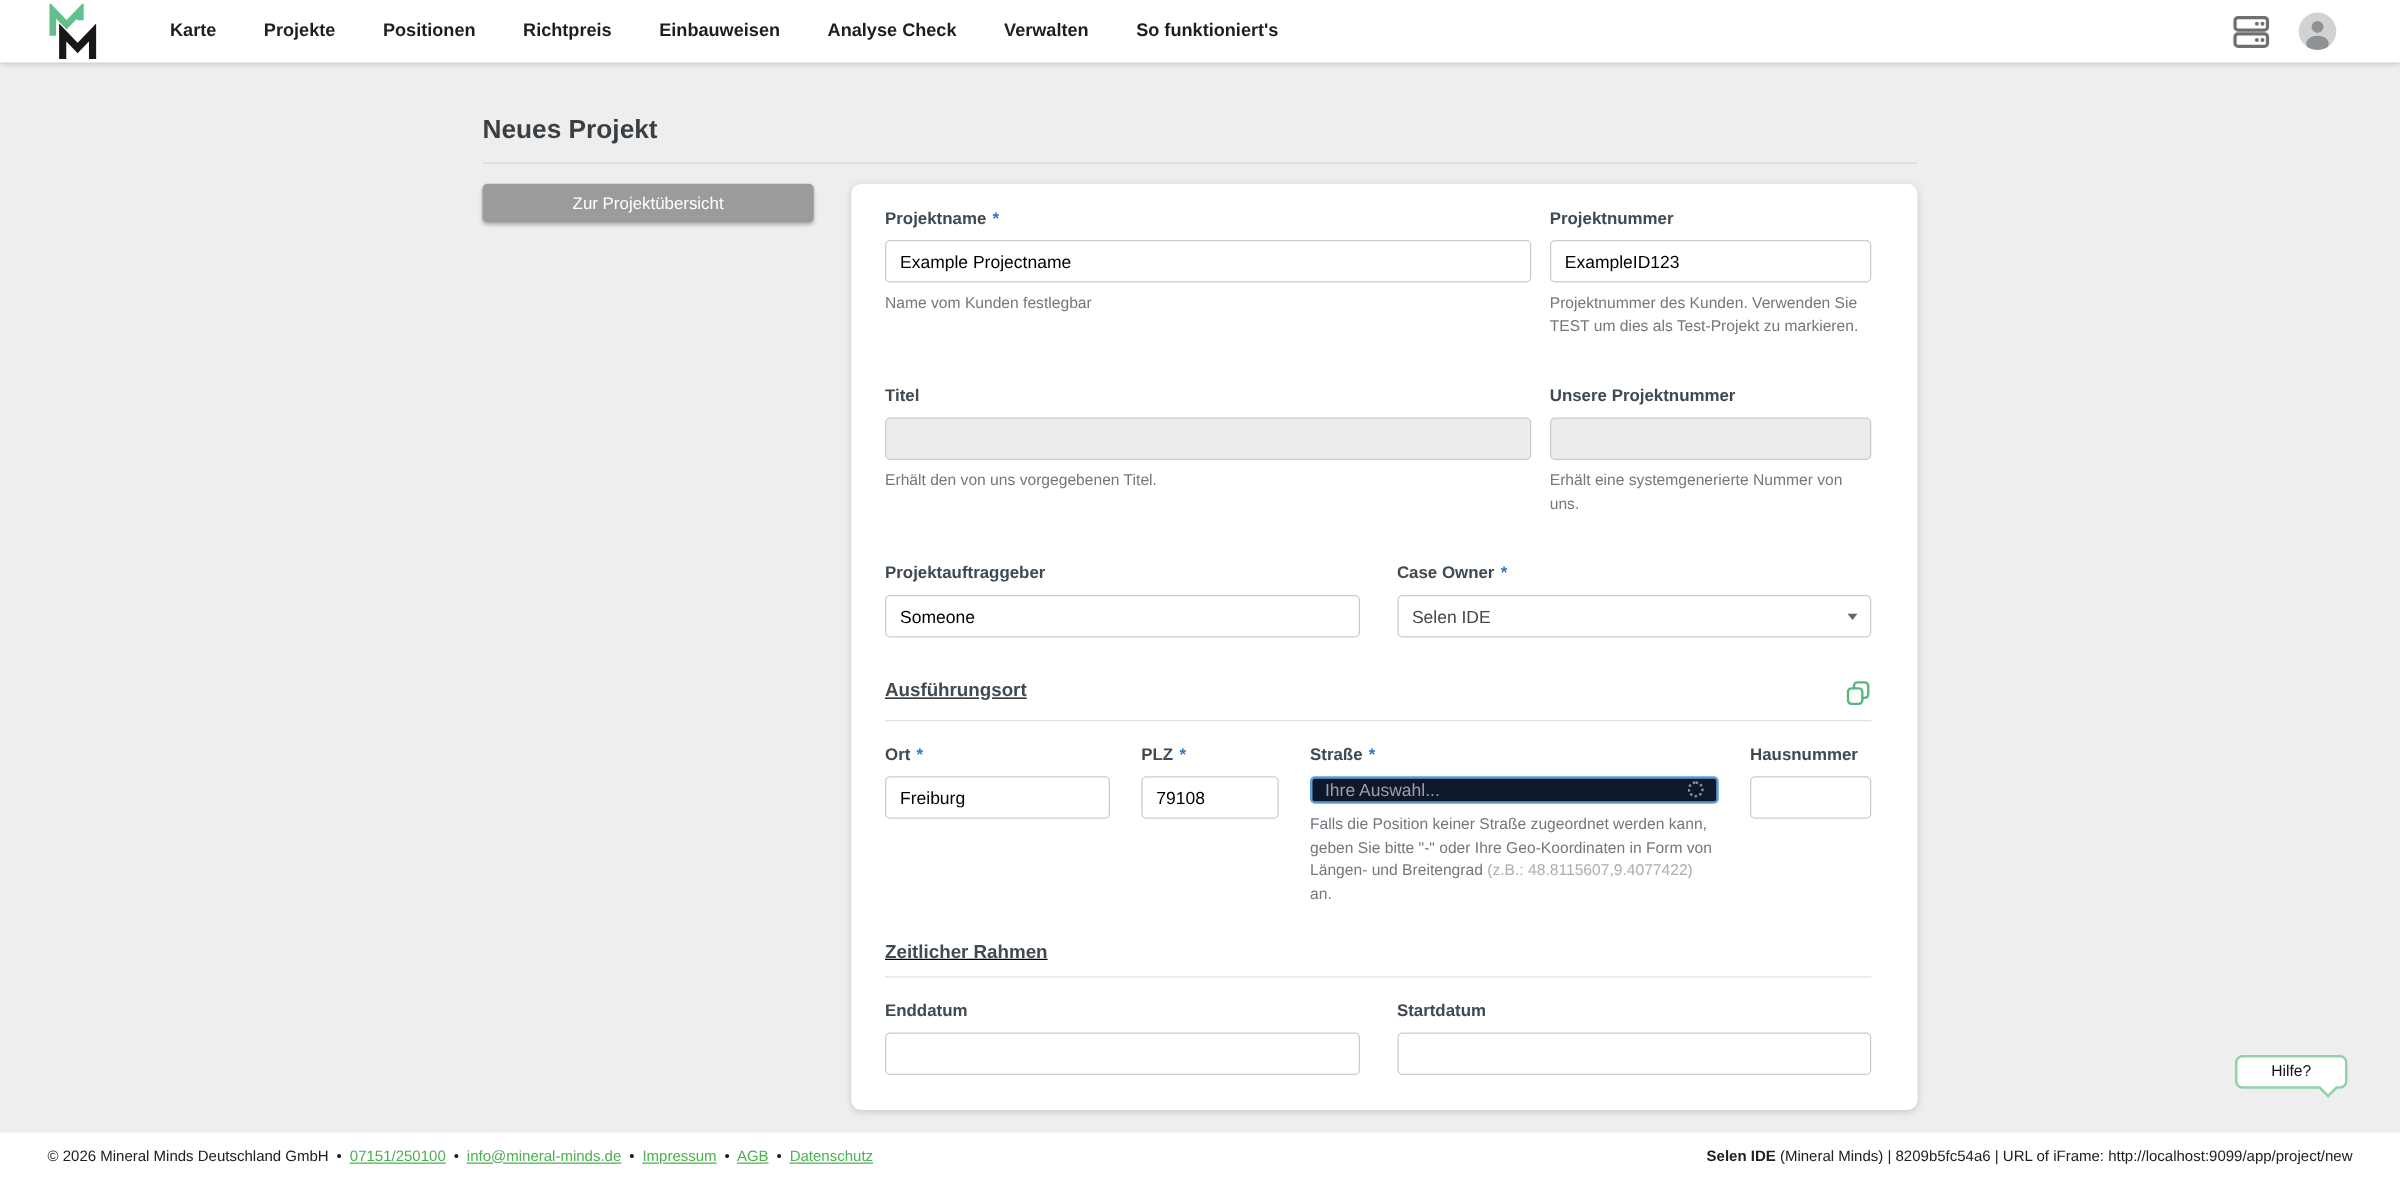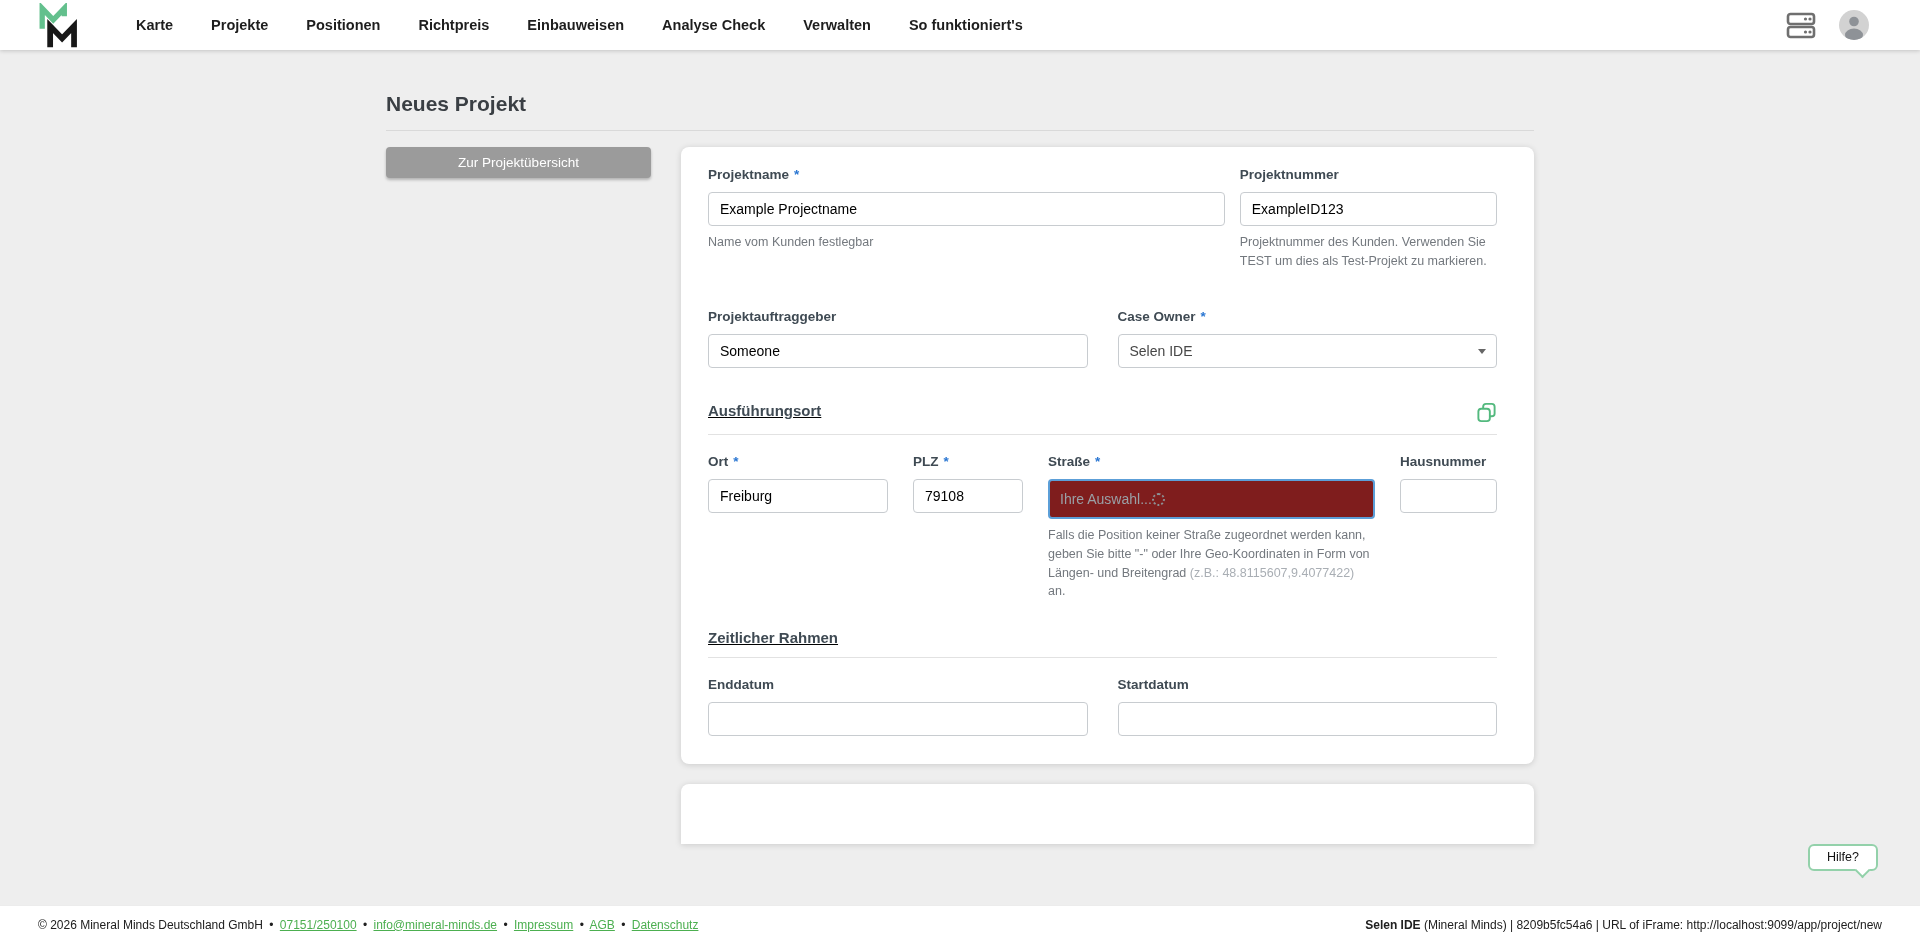--- a/index.html
+++ b/index.html
@@ -97,38 +97,38 @@
   .section-title { font-size: 15px; font-weight: bold; color: #3f4a53; margin: 0; }
   .section-rule { border: none; border-top: 1px solid #e2e2e2; margin: 11px 0 19px; }
 
   .loc-row { display: flex; gap: 25px; margin-bottom: 28px; }
   .col-ort { width: 180px; flex: none; }
   .col-plz { width: 110px; flex: none; }
   .col-strasse { width: 327px; flex: none; }
   .col-hausnr { flex: 1; }
 
   .input-focused {
-    height: 40px; border: 2px solid #5c9fd8; border-radius: 4px;
-    display: flex; align-items: center; justify-content: flex-start;
-    padding: 0 10px; background: #7f1d1d; cursor: text;
+    height: 22px; border: 2px solid #5c9fd8; border-radius: 4px;
+    display: flex; align-items: center; justify-content: space-between;
+    padding: 0 10px; background: #0f172a; cursor: text;
   }
   .placeholder-text { color: #9aa0a6; font-size: 14px; }
   .spinner { width: 13px; height: 13px; border: 2px dotted #8d9195; border-radius: 50%; flex: none; }
 
   .stub-card {
     margin: 20px 0 0 295px; height: 60px;
     background: #ffffff; border-radius: 8px 8px 0 0;
     box-shadow: 0 1px 6px rgba(0,0,0,.15);
   }
 
   
   .help-bubble {
     position: fixed; right: 42px; bottom: 72px; z-index: 40;
     background: #ffffff; border: 2px solid #93d1aa; border-radius: 6px;
-    padding: 4px 17px 5px; font-size: 12.5px; color: #111111;
+    padding: 4px 27px 5px; font-size: 12.5px; color: #111111;
     cursor: pointer; font-family: "Liberation Sans", sans-serif;
   }
   .help-bubble::after {
     content: ""; position: absolute; right: 8px; bottom: -7px;
     width: 9px; height: 9px; background: #fff;
     border-right: 2px solid #93d1aa; border-bottom: 2px solid #93d1aa;
     transform: rotate(45deg);
   }
 
   
@@ -211,20 +211,36 @@
         </div>
         <div class="col-narrow">
           <div class="field-label">
             <span>Projektnummer</span>
           </div>
           <input class="txt" type="text" value="ExampleID123" style="">
           <div class="helper">Projektnummer des Kunden. Verwenden Sie TEST um dies als Test-Projekt zu markieren.</div>
         </div>
       </div>
 
+      <div class="f-row">
+        <div class="col-wide">
+          <div class="field-label">
+            <span>Titel</span>
+          </div>
+          <input class="txt" type="text" disabled="" value="" style="">
+          <div class="helper">Erhält den von uns vorgegebenen Titel.</div>
+        </div>
+        <div class="col-narrow">
+          <div class="field-label">
+            <span>Unsere Projektnummer</span>
+          </div>
+          <input class="txt" type="text" disabled="" value="" style="">
+          <div class="helper">Erhält eine systemgenerierte Nummer von uns.</div>
+        </div>
+      </div>
 
       <div class="f-row-half">
         <div class="col-half">
           <div class="field-label">
             <span>Projektauftraggeber</span>
           </div>
           <input class="txt" type="text" value="Someone" style="">
         </div>
         <div class="col-half">
           <div class="field-label">

